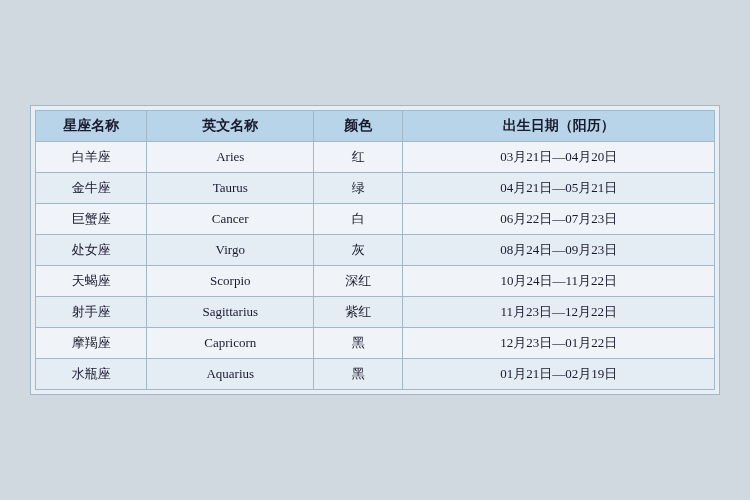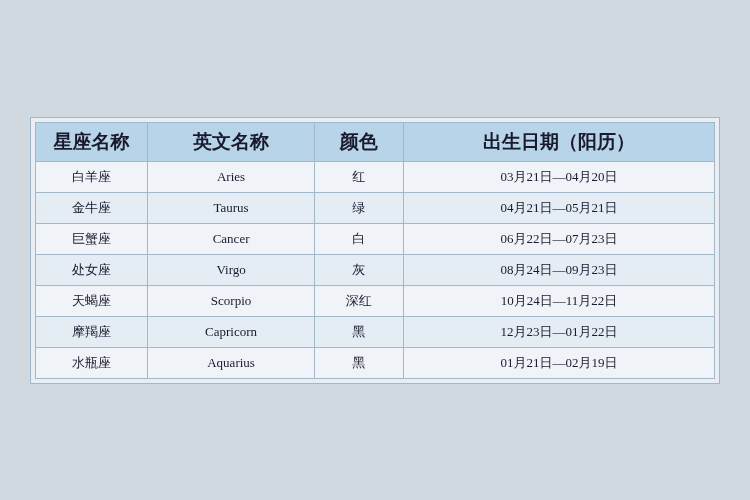--- a/index.html
+++ b/index.html
@@ -34,21 +34,21 @@
       padding: 6px 12px;
       text-align: center;
       font-size: 13px;
       color: #1a1a2e;
       white-space: nowrap;
     }
 
     thead tr th {
       background-color: #b8d4e8;
       font-weight: bold;
-      font-size: 19px;
+      font-size: 14px;
       color: #1a1a2e;
     }
 
     tbody tr {
       background-color: #f0f4f8;
     }
 
     tbody tr:nth-child(even) {
       background-color: #e4ecf4;
     }
@@ -96,20 +96,26 @@
           <td>灰</td>
           <td>08月24日—09月23日</td>
         </tr>
         <tr>
           <td>天蝎座</td>
           <td>Scorpio</td>
           <td>深红</td>
           <td>10月24日—11月22日</td>
         </tr>
         <tr>
+          <td>射手座</td>
+          <td>Sagittarius</td>
+          <td>紫红</td>
+          <td>11月23日—12月22日</td>
+        </tr>
+        <tr>
           <td>摩羯座</td>
           <td>Capricorn</td>
           <td>黑</td>
           <td>12月23日—01月22日</td>
         </tr>
         <tr>
           <td>水瓶座</td>
           <td>Aquarius</td>
           <td>黑</td>
           <td>01月21日—02月19日</td>

